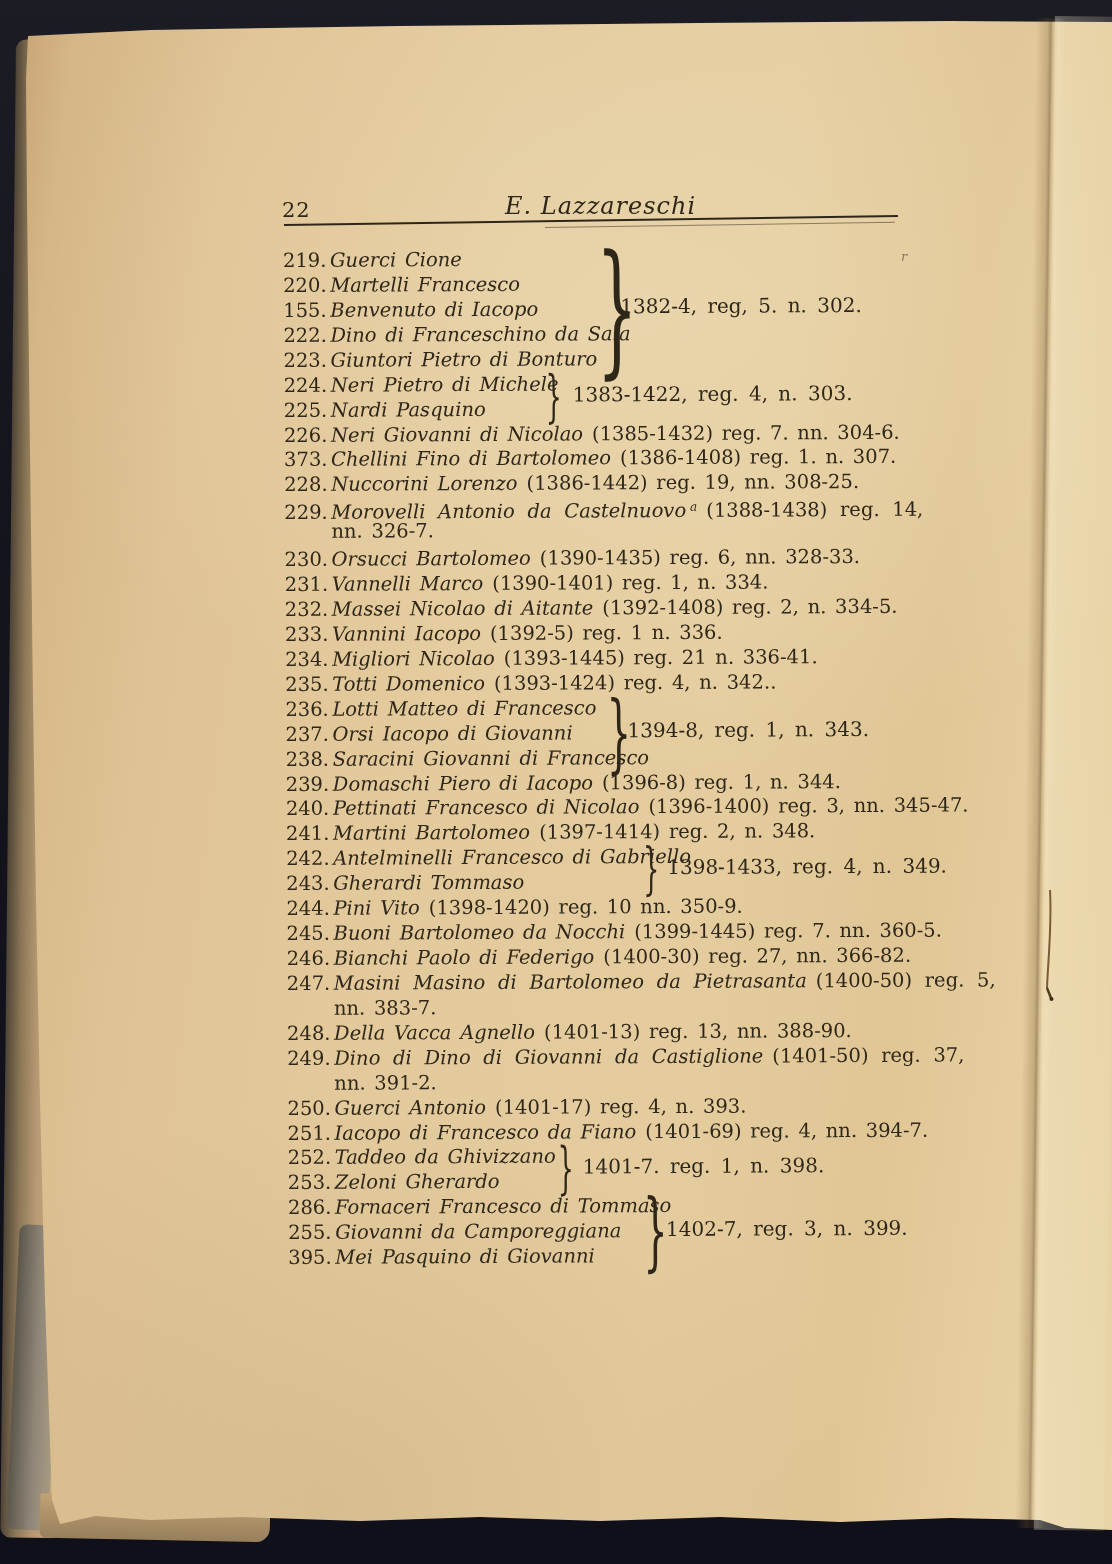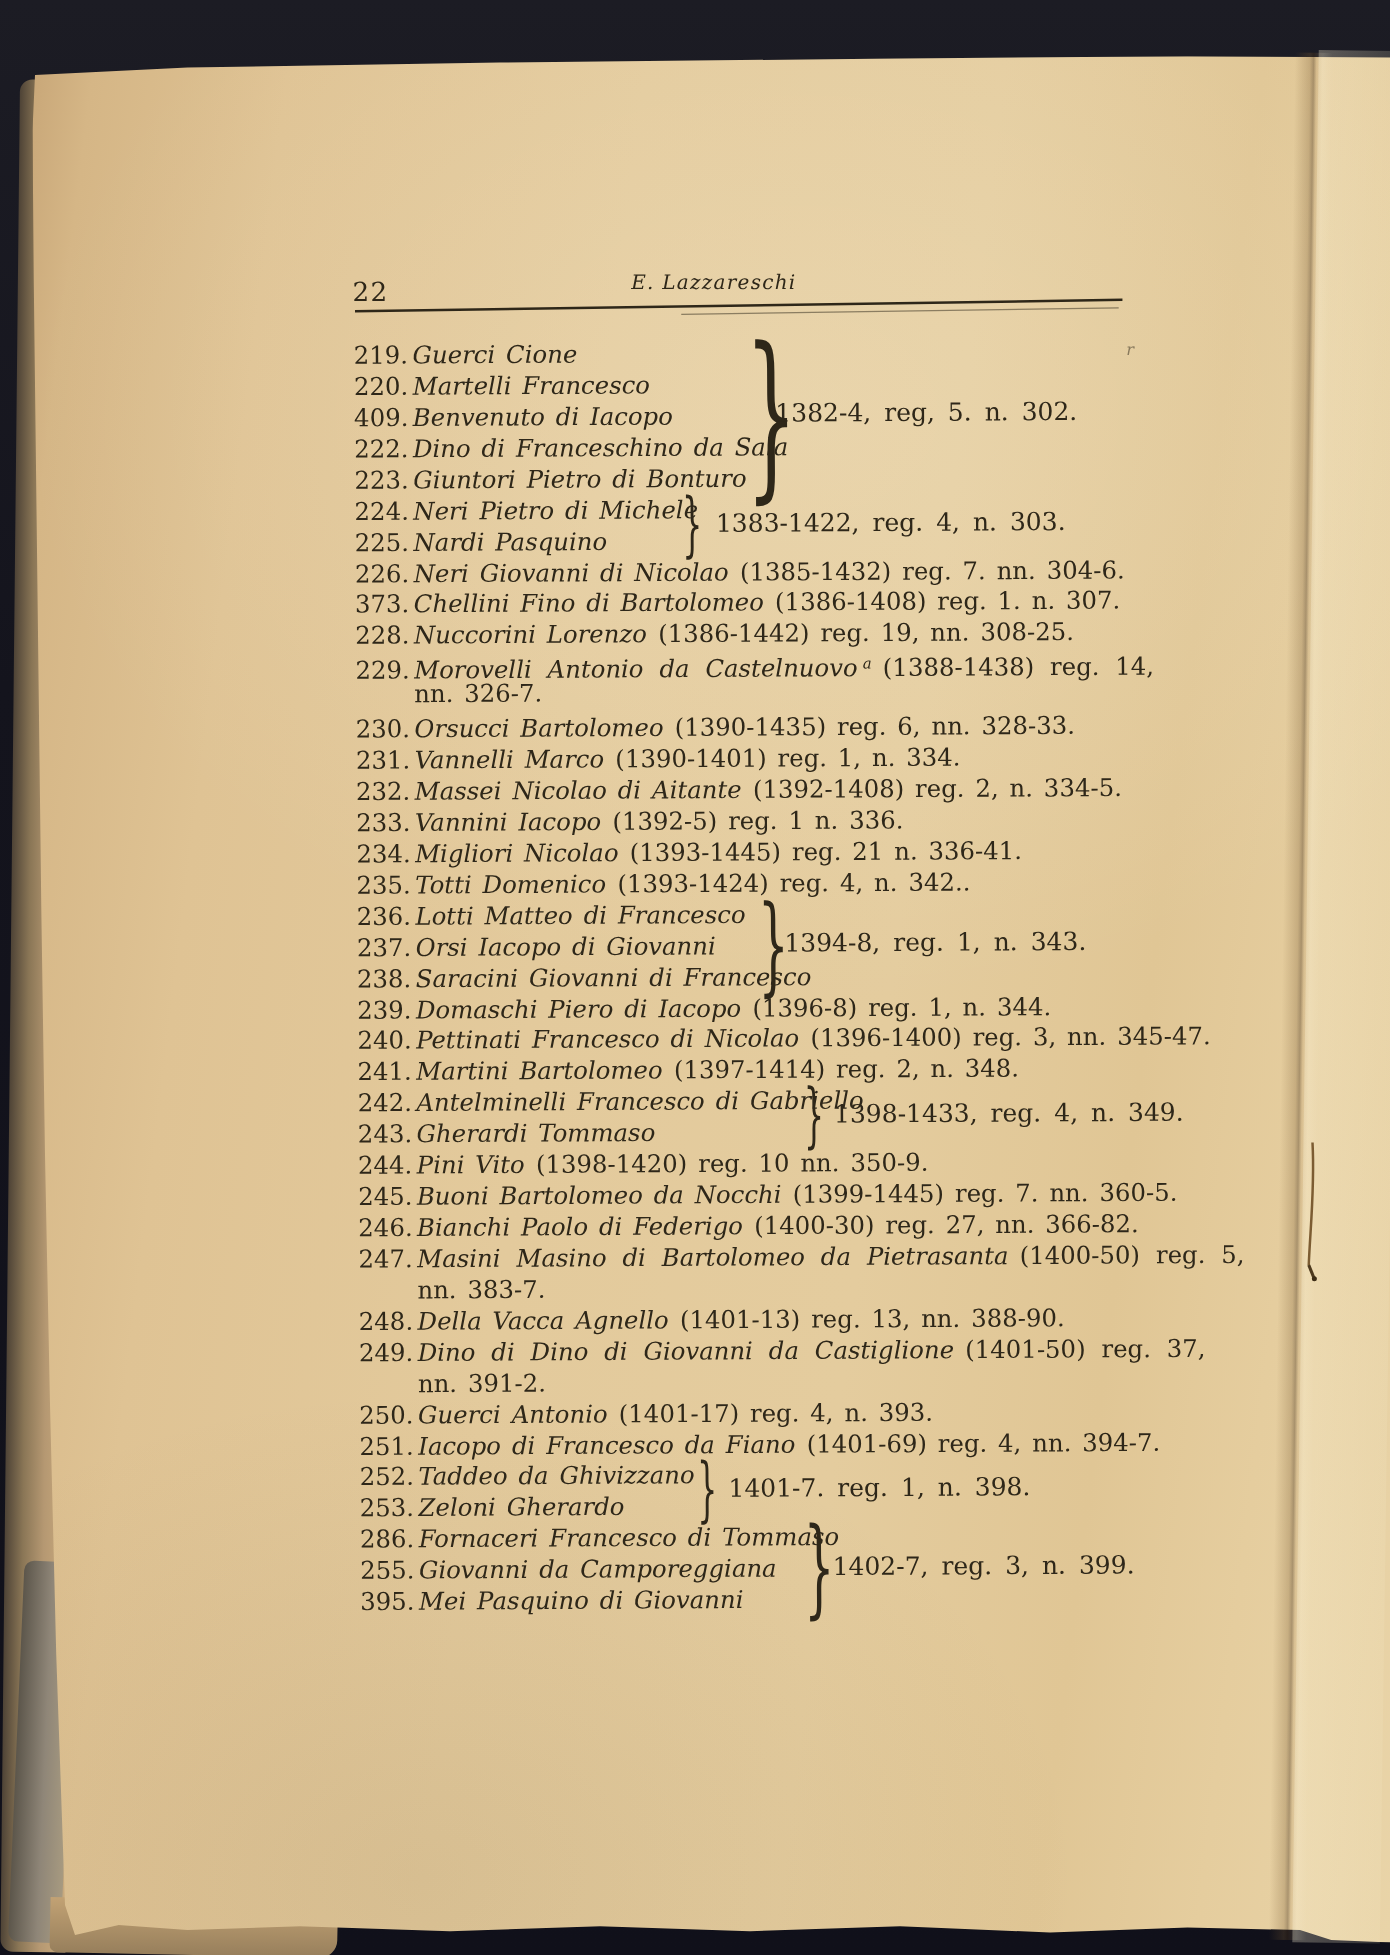--- a/index.html
+++ b/index.html
@@ -1,21 +1,21 @@
 <!DOCTYPE html>
 <html><head>
 <meta charset="utf-8">
 <style>
   html,body{margin:0;padding:0;}
   body{
     width:1112px;height:1564px;overflow:hidden;position:relative;
     background:linear-gradient(180deg,#1c1c24 0%,#14141d 35%,#10101a 100%);
     font-family:"DejaVu Serif",serif;
   }
-  .scene{position:absolute;inset:0;margin-top:24px;}
+  .scene{position:absolute;inset:0;}
   
   .page-stack{
     position:absolute;left:16px;top:40px;width:52px;height:1498px;z-index:1;
     background:linear-gradient(90deg,#4e4336 0%,#8a7656 28%,#b59872 60%,#cbac7e 100%);
     border-radius:10px 0 0 10px;transform:rotate(0.6deg);transform-origin:top right;
   }
   .gray-edge{
     position:absolute;left:13px;top:1225px;width:42px;height:305px;z-index:1;
     background:linear-gradient(90deg,#5c564b 0%,#8f8678 55%,#a79a80 100%);
     border-radius:8px;transform:rotate(2.5deg);
@@ -53,21 +53,21 @@
   }
   .thread{position:absolute;left:1036px;top:886px;z-index:5;}
   
   .content{position:absolute;inset:0;z-index:4;color:#2e2719;}
   .pagenum{
     position:absolute;left:282px;top:198px;
     font-size:21px;letter-spacing:1px;
   }
   .runhead{
     position:absolute;left:505px;top:192px;
-    font-style:italic;font-size:16px;letter-spacing:1px;white-space:nowrap;
+    font-style:italic;font-size:24px;letter-spacing:1px;white-space:nowrap;
   }
   .rule{
     position:absolute;left:284px;top:224px;width:614px;height:2.4px;
     background:#2e2719;transform:rotate(-0.85deg);transform-origin:0 0;
   }
   .rule2{
     position:absolute;left:545px;top:227px;width:350px;height:1.1px;
     background:rgba(46,39,25,0.5);transform:rotate(-0.85deg);transform-origin:0 0;
   }
   .speck{
@@ -114,21 +114,21 @@
 
   <div class="content">
     <div class="pagenum">22</div>
     <div class="runhead">E. Lazzareschi</div>
     <div class="rule"></div>
     <div class="rule2"></div>
     <div class="speck">r</div>
     <div id="entries">
         <div class="row" style="top: 248px;"><span class="num">219.</span><span class="name">Guerci Cione</span></div>
         <div class="row" style="top: 272.93px;"><span class="num">220.</span><span class="name">Martelli Francesco</span></div>
-        <div class="row" style="top: 297.86px;"><span class="num">409.</span><span class="name">Benvenuto di Iacopo</span></div>
+        <div class="row" style="top: 297.86px;"><span class="num">155.</span><span class="name">Benvenuto di Iacopo</span></div>
         <div class="row" style="top: 322.79px;"><span class="num">222.</span><span class="name">Dino di Franceschino da Sala</span></div>
         <div class="row" style="top: 347.72px;"><span class="num">223.</span><span class="name">Giuntori Pietro di Bonturo</span></div>
         <div class="row" style="top: 372.65px;"><span class="num">224.</span><span class="name">Neri Pietro di Michele</span></div>
         <div class="row" style="top: 397.58px;"><span class="num">225.</span><span class="name">Nardi Pasquino</span></div>
         <div class="row" style="top: 422.51px;"><span class="num">226.</span><span class="name">Neri Giovanni di Nicolao</span><span class="det">(1385-1432) reg. 7. nn. 304-6.</span></div>
         <div class="row" style="top: 447.44px;"><span class="num">373.</span><span class="name">Chellini Fino di Bartolomeo</span><span class="det">(1386-1408) reg. 1. n. 307.</span></div>
         <div class="row" style="top: 472.37px;"><span class="num">228.</span><span class="name">Nuccorini Lorenzo</span><span class="det">(1386-1442) reg. 19, nn. 308-25.</span></div>
         <div class="row wide" style="top: 497.3px;"><span class="num">229.</span><span class="name">Morovelli Antonio da Castelnuovo</span><span class="supa">a</span><span class="det">(1388-1438) reg. 14,</span></div>
         <div class="row" style="top: 519px;"><span class="cont">nn. 326-7.</span></div>
         <div class="row" style="top: 547.16px;"><span class="num">230.</span><span class="name">Orsucci Bartolomeo</span><span class="det">(1390-1435) reg. 6, nn. 328-33.</span></div>

